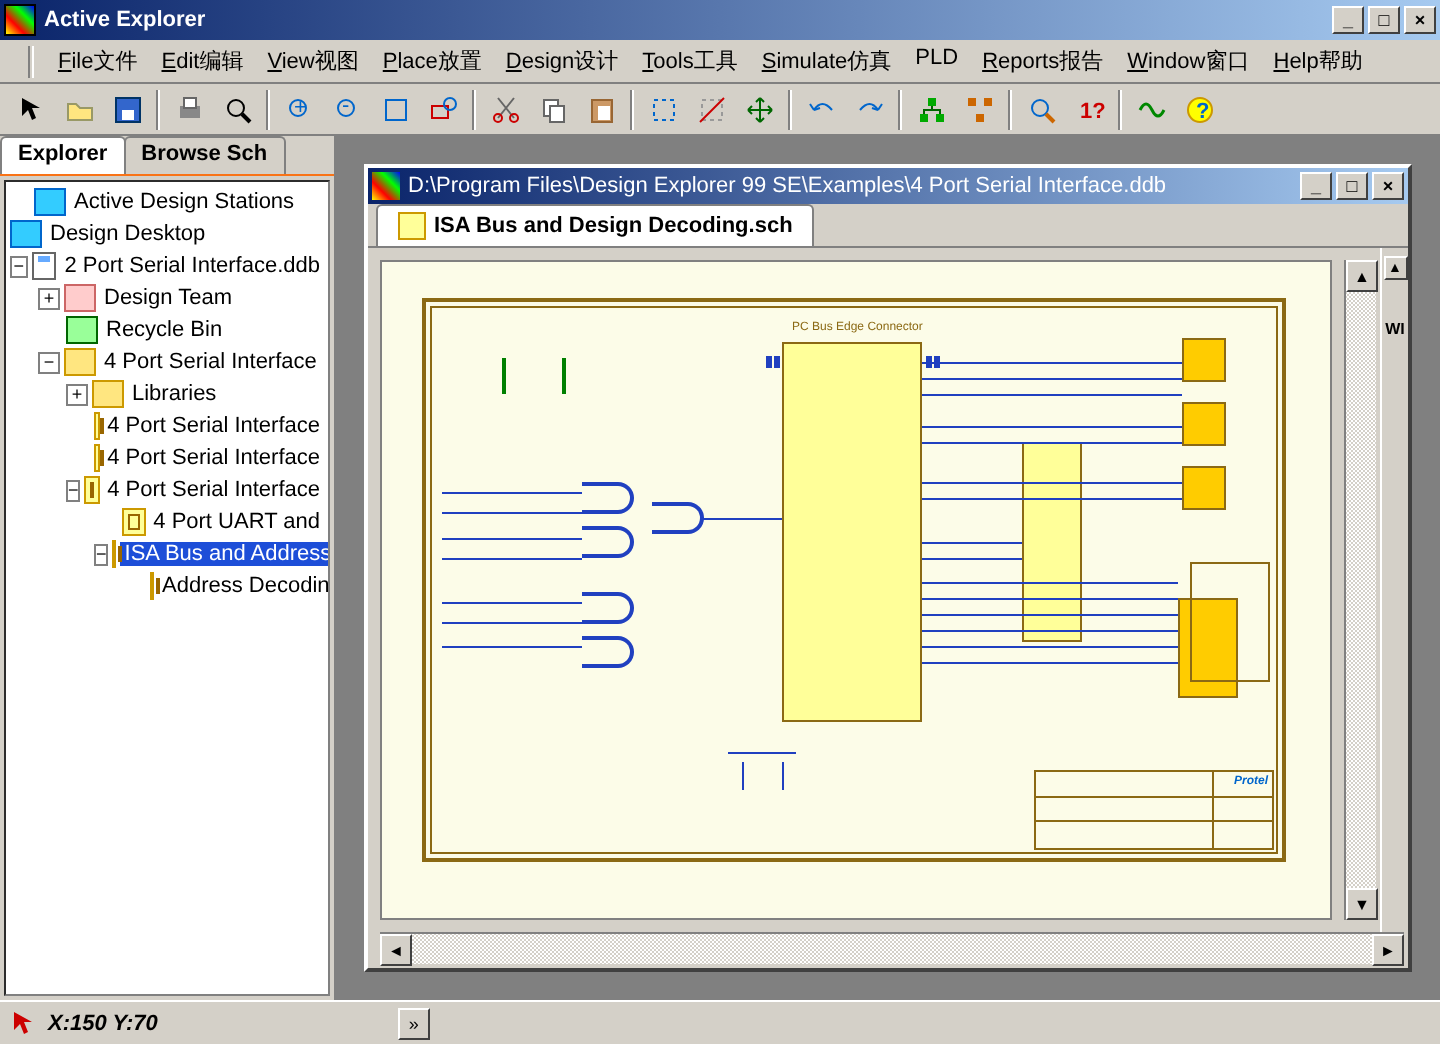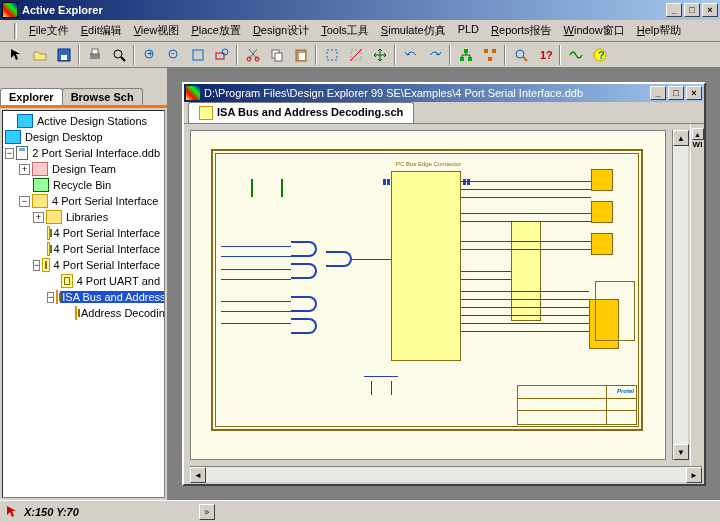--- a/index.html
+++ b/index.html
@@ -11,21 +11,21 @@
 .win-btn { width: 16px; height: 14px; background: #d4d0c8; border: 1px solid; border-color: #fff #404040 #404040 #fff; display: flex; align-items: center; justify-content: center; font-size: 9px; font-weight: bold; color: #000; cursor: pointer; }
 .menu-bar { height: 22px; display: flex; align-items: center; padding-left: 14px; gap: 2px; border-bottom: 1px solid #808080; }
 .menu-bar .grip { width: 3px; height: 16px; border-left: 1px solid #808080; border-right: 1px solid #fff; margin-right: 4px; }
 .menu-item { padding: 2px 6px; cursor: pointer; }
 .menu-item u { text-decoration: underline; }
 .toolbar { height: 26px; display: flex; align-items: center; padding: 0 4px; gap: 1px; border-bottom: 1px solid #808080; }
 .tool-btn { width: 23px; height: 22px; border: 1px solid transparent; display: flex; align-items: center; justify-content: center; cursor: pointer; }
 .tool-sep { width: 2px; height: 20px; border-left: 1px solid #808080; border-right: 1px solid #fff; margin: 0 2px; }
 .main-area { flex: 1; display: flex; overflow: hidden; }
 .left-panel { width: 168px; background: #d4d0c8; display: flex; flex-direction: column; border-right: 1px solid #808080; }
-.tabs { height: 20px; display: flex; border-bottom: 3px solid #f97316; margin-top: 20px; }
+.tabs { height: 20px; display: flex; border-bottom: 1px solid #f97316; }
 .tab { padding: 2px 8px; border: 1px solid #808080; border-bottom: none; background: #d4d0c8; margin-right: -1px; font-weight: bold; cursor: pointer; border-top-left-radius:3px; border-top-right-radius:3px;}
 .tab.active { background: #fff; position: relative; z-index: 1; }
 .tree { flex: 1; background: #fff; overflow: auto; padding: 2px; border: 1px inset #808080; margin: 2px; }
 .tree-row { display: flex; align-items: center; height: 16px; white-space: nowrap; cursor: pointer; }
 .tog { width: 11px; height: 11px; border: 1px solid #808080; font-size: 9px; line-height: 9px; text-align: center; margin-right: 2px; background:#fff; cursor: pointer; }
 .tree-icon { width: 16px; height: 14px; margin-right: 2px; display: inline-block; }
 .ic-folder { background: #ffe680; border: 1px solid #cc9900; }
 .ic-db { background: #fff; border: 1px solid #666; position:relative; }
 .ic-db::before{content:"";position:absolute;top:1px;left:2px;right:2px;height:3px;background:#6af;}
 .ic-desktop { background: #3cf; border: 1px solid #06c; }
@@ -58,21 +58,21 @@
 .title-block { position: absolute; right: 28px; bottom: 34px; width: 120px; height: 40px; border: 1px solid #8b6914; background:#fcfce8;}
 .title-block .logo-box { position:absolute; right:2px; top:2px; font-size:6px; color:#06c; font-style:italic; font-weight:bold;}
 .vscroll { width: 16px; background: #d4d0c8; border-left: 1px solid #808080; display:flex; flex-direction:column; margin:6px 2px 6px 0;}
 .hscroll { height: 16px; background: #d4d0c8; border-top: 1px solid #808080; display:flex; margin:0 2px 2px 6px;}
 .scroll-btn { width: 16px; height: 16px; border: 1px solid; border-color: #fff #404040 #404040 #fff; background: #d4d0c8; font-size: 8px; display:flex;align-items:center;justify-content:center; cursor:pointer;}
 .scroll-track { flex: 1; background: repeating-conic-gradient(#d4d0c8 0% 25%, #fff 0% 50%) 50% / 2px 2px; }
 .status-bar { height: 22px; background: #d4d0c8; display: flex; align-items: center; padding: 0 4px; border-top: 1px solid #fff; }
 .status-bar .cursor-ic { width:16px; height:16px; margin-right:4px; }
 .status-bar .coords { font-weight: bold; font-style: italic; }
 .status-bar .arrow-box { margin-left: 120px; width:16px; height:16px; border:1px solid; border-color:#fff #404040 #404040 #fff; display:flex;align-items:center;justify-content:center;font-size:9px;}
-.right-strip { width:14px; background:#d4d0c8; border-left:1px solid #fff; display:flex; flex-direction:column; align-items:center; padding-top:4px; gap:0;}
+.right-strip { width:14px; background:#d4d0c8; border-left:1px solid #fff; display:flex; flex-direction:column; align-items:center; padding-top:4px; gap:20px;}
 .right-strip .sbtn {width:12px;height:12px;background:#d4d0c8;border:1px solid;border-color:#fff #404040 #404040 #fff;font-size:7px;display:flex;align-items:center;justify-content:center;}
 svg { width: 16px; height: 16px; }
 </style>
 </head>
 <body>
 
 <div class="title-bar">
   <span class="icon"></span>
   <span class="title">Active Explorer</span>
   <div class="win-btns">
@@ -319,21 +319,21 @@
       <div class="doc-title">
         <span class="icon"></span>
         <span style="flex:1;overflow:hidden;text-overflow:ellipsis;white-space:nowrap">D:\Program Files\Design Explorer 99 SE\Examples\4 Port Serial Interface.ddb</span>
         <div class="win-btns">
           <div class="win-btn">_</div>
           <div class="win-btn">□</div>
           <div class="win-btn">×</div>
         </div>
       </div>
       <div class="doc-tabs">
-        <div class="doc-tab"><span class="ti"></span><span>ISA Bus and Address Decoding.sch</span></div>
+        <div class="doc-tab"><span class="ti"></span><span>ISA Bus and Design Decoding.sch</span></div>
       </div>
       <div class="schematic-area">
         <div class="sch-canvas">
           <div class="sch-border"></div>
           <div class="sch-inner"></div>
           <div style="position:absolute;left:205px;top:30px;font-size:6px;color:#8b6914">PC Bus Edge Connector</div>
 
           <div class="chip big"></div>
           <div class="chip med"></div>
 

